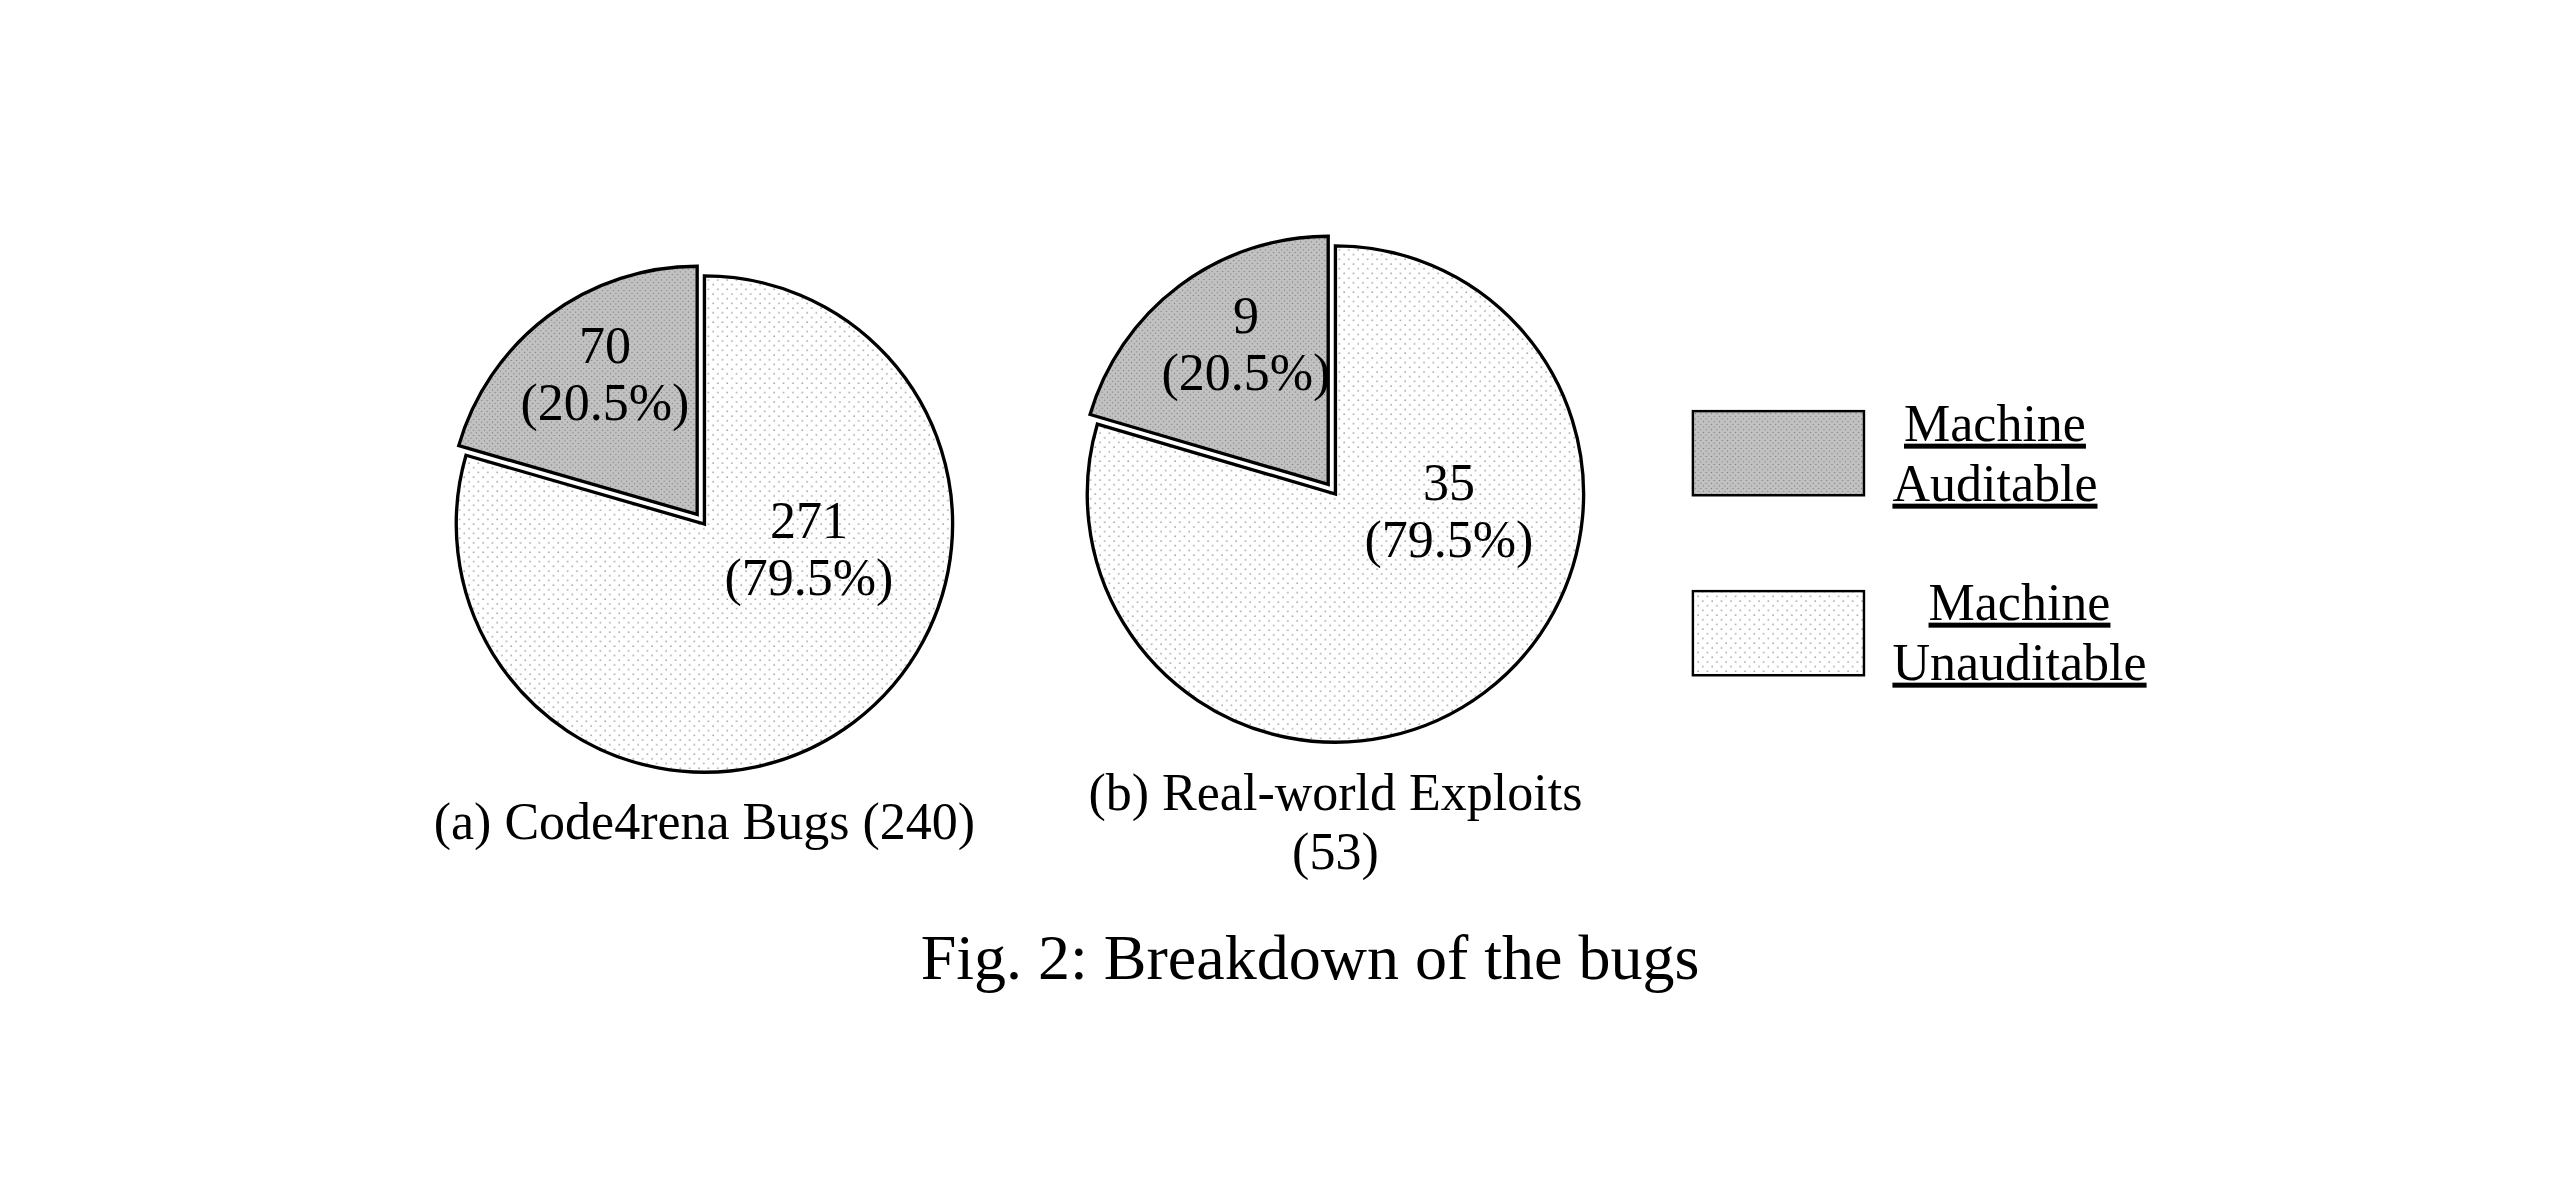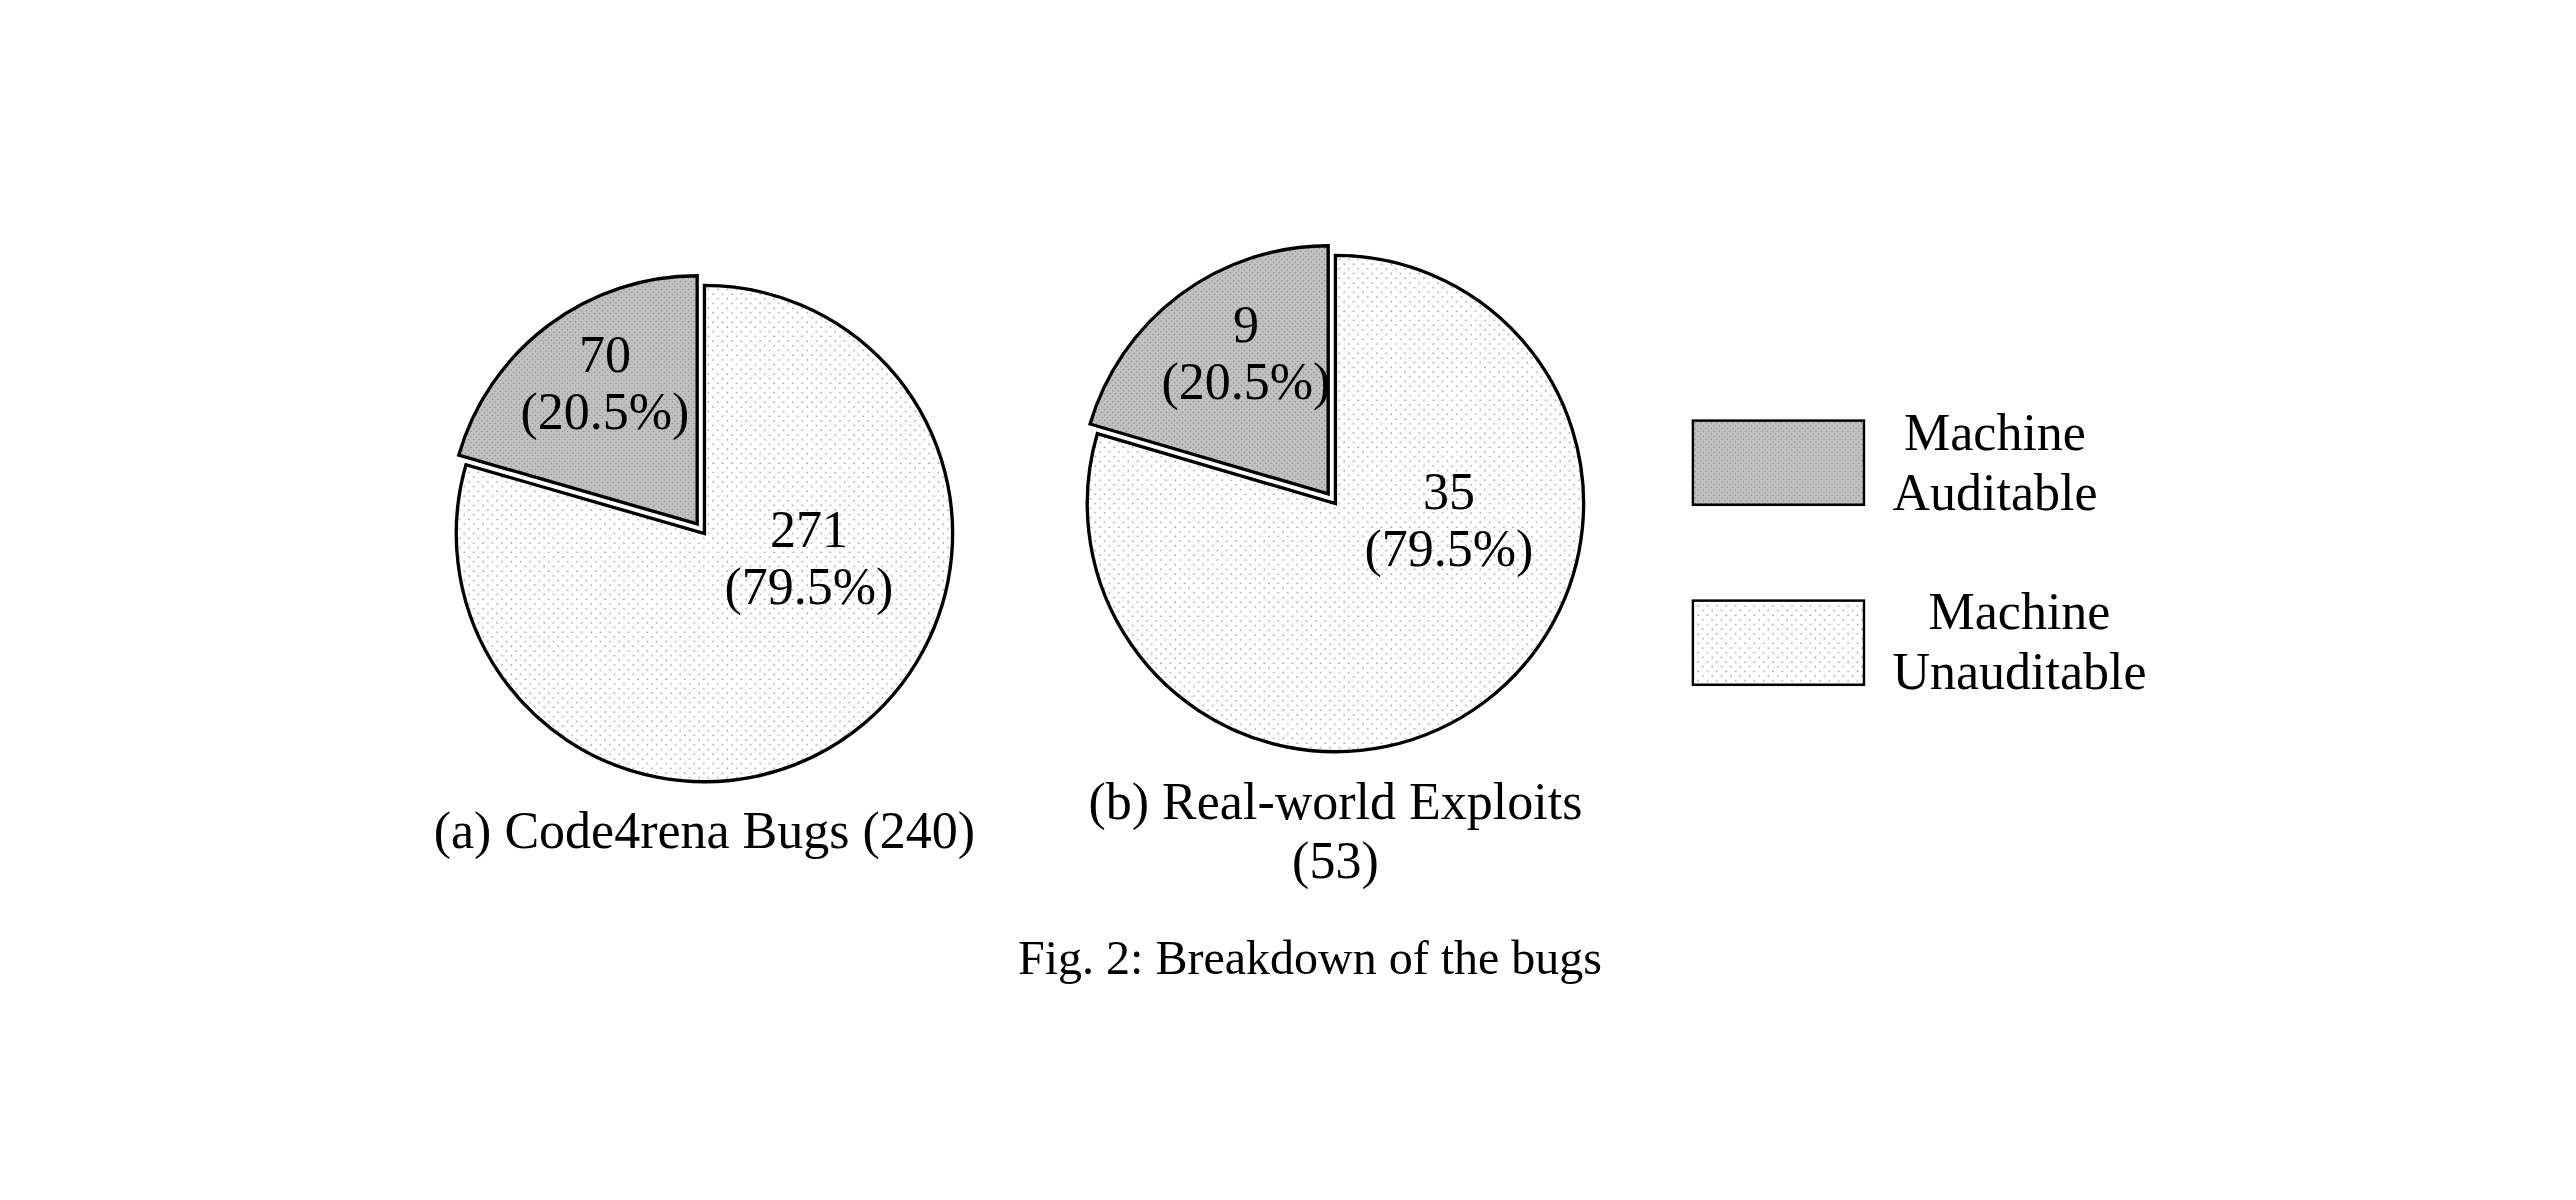--- a/index.html
+++ b/index.html
@@ -65,23 +65,24 @@
   }
   .swatch {
     width: 174px;
     height: 87px;
   }
   .swatch svg { width: 100%; height: 100%; }
   .legend-text {
     font-size: 52px;
     line-height: 1.15;
     text-align: center;
+    text-decoration: underline;
   }
   .caption {
-    font-size: 48px;
+    font-size: 64px;
     margin-top: 40px;
     text-align: center;
     margin-left: 44px;
   }
   
 </style>
 </head>
 <body>
 
 <svg width="0" height="0" style="position:absolute">

